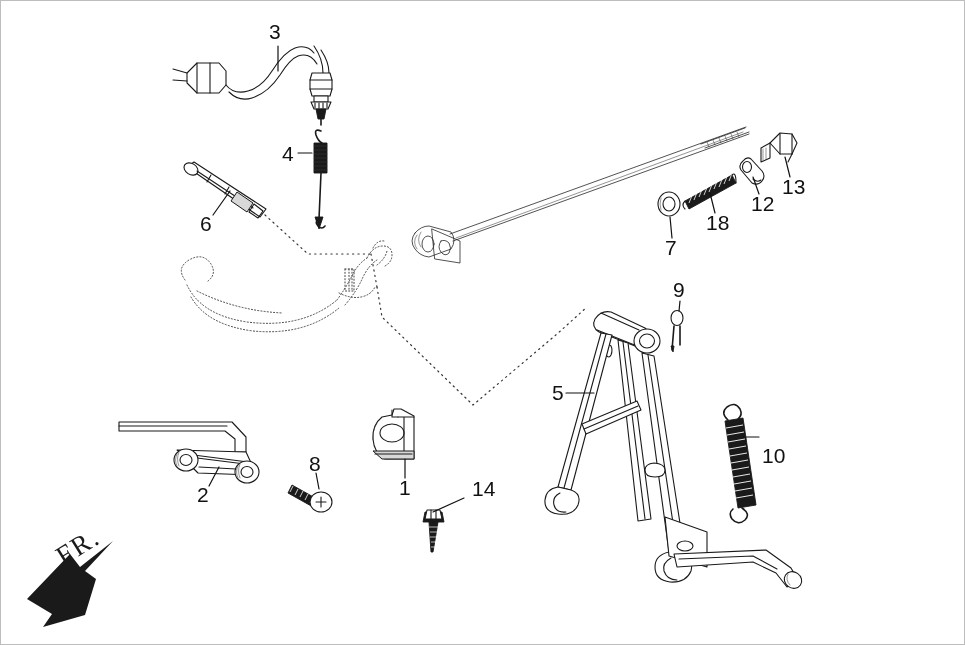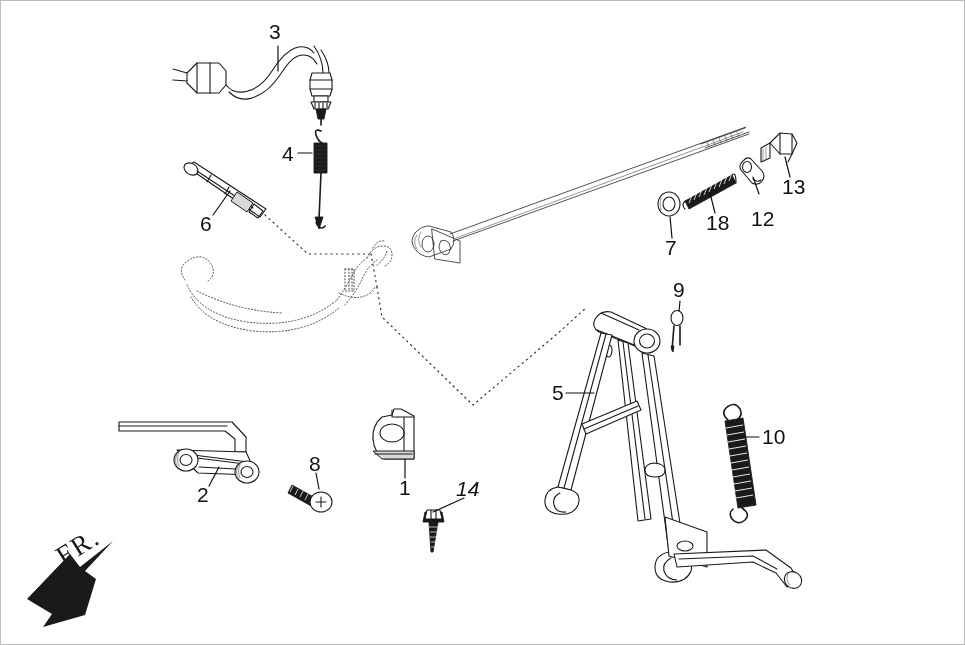--- a/index.html
+++ b/index.html
@@ -266,25 +266,25 @@
     <g>
       <path fill="#1a1a1a" stroke="none" d="M112,540 L79,566 L69,553 L26,598 L51,613 L42,626 L84,614 L95,578 L84,570 Z"></path>
     </g>
   </svg>
 
   <div class="lbl" style="left:268px;top:20px;">3</div>
   <div class="lbl" style="left:281px;top:142px;">4</div>
   <div class="lbl" style="left:199px;top:212px;">6</div>
   <div class="lbl" style="left:664px;top:236px;">7</div>
   <div class="lbl" style="left:705px;top:211px;">18</div>
-  <div class="lbl" style="left:750px;top:192px;margin-top:15px;">12</div>
+  <div class="lbl" style="left:750px;top:192px;">12</div>
   <div class="lbl" style="left:781px;top:175px;">13</div>
   <div class="lbl" style="left:672px;top:278px;">9</div>
   <div class="lbl" style="left:551px;top:381px;">5</div>
-  <div class="lbl" style="left:761px;top:425px;">10</div>
+  <div class="lbl" style="left:761px;top:444px;">10</div>
   <div class="lbl" style="left:196px;top:483px;">2</div>
   <div class="lbl" style="left:308px;top:452px;">8</div>
   <div class="lbl" style="left:398px;top:476px;">1</div>
-  <div class="lbl" style="left:455px;top:477px;font-style:italic;">14</div>
+  <div class="lbl" style="left:471px;top:477px;">14</div>
 
   <div class="fr" style="left:66px;top:540px;">FR.</div>
 
 </div>
 
 </body></html>

